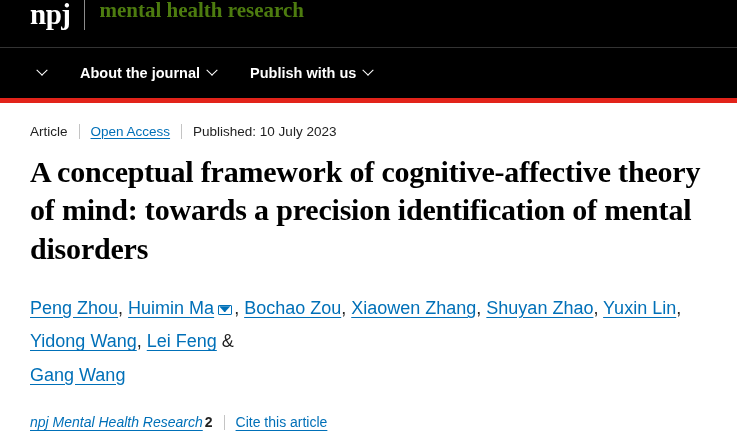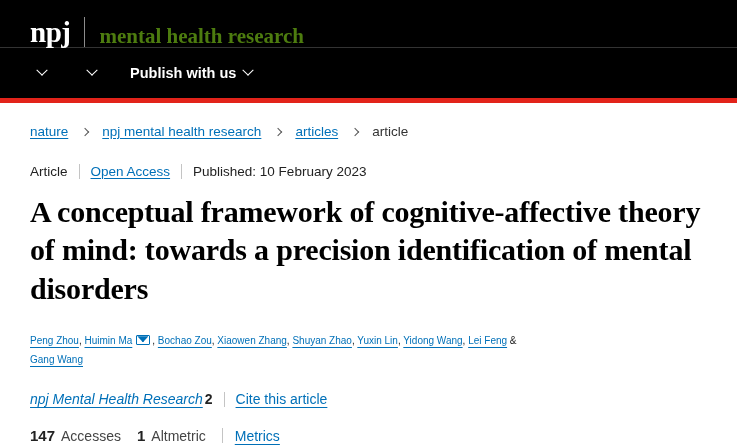--- a/index.html
+++ b/index.html
@@ -11,21 +11,21 @@
     background: #ffffff;
     font-family: "Liberation Sans", sans-serif;
     overflow: hidden;
   }
 
   
   .masthead {
     height: 47px;
     background: #000000;
     display: flex;
-    align-items: flex-end;
+    align-items: flex-start;
     padding: 0 30px;
   }
   .npj-logo {
     color: #ffffff;
     font-family: "Liberation Serif", serif;
     font-size: 29px;
     font-weight: 700;
     letter-spacing: -0.5px;
     line-height: 1;
     padding-right: 14px;
@@ -132,21 +132,21 @@
     font-family: "Liberation Serif", serif;
     font-size: 30px;
     line-height: 1.28;
     font-weight: 700;
     color: #000;
     margin: 14px 0 12px 0;
     letter-spacing: -0.2px;
   }
 
   .authors {
-    font-size: 10px;
+    font-size: 18px;
     color: #222;
     margin-top: 24px;
     line-height: 1.85;
   }
   .authors a {
     color: #0070b8;
     text-decoration: underline;
     text-underline-offset: 3px;
   }
   .mail-icon {
@@ -232,48 +232,40 @@
   <span class="npj-logo">npj</span>
   <span class="logo-divider"></span>
   <span class="journal-title">mental health research</span>
 </header>
 
 <nav class="navbar">
   <span class="nav-item">
     <span class="chev"></span>
   </span>
   <span class="nav-item">
+    <span>About the journal</span>
     <span class="chev"></span>
   </span>
   <span class="nav-item">
     <span>Publish with us</span>
     <span class="chev"></span>
   </span>
 </nav>
 
 <div class="red-rule"></div>
 
 <main class="content">
 
-  <div class="breadcrumb">
-    <a href="#">nature</a>
-    <span class="bc-sep"></span>
-    <a href="#">npj mental health research</a>
-    <span class="bc-sep"></span>
-    <a href="#">articles</a>
-    <span class="bc-sep"></span>
-    <span class="crumb-current">article</span>
-  </div>
 
   <div class="meta-line">
     <span>Article</span>
     <span class="sep"></span>
     <a href="#">Open Access</a>
     <span class="sep"></span>
-    <span>Published: 10 February 2023</span>
+    <span>Published: 10 July 2023</span>
   </div>
 
   <h1 class="article-title">A conceptual framework of cognitive-affective theory of mind: towards a precision identification of mental disorders</h1>
 
   <div class="authors">
     <a href="#">Peng Zhou</a><span>, </span><a href="#">Huimin Ma</a><span class="mail-icon"></span><span>, </span><a href="#">Bochao Zou</a><span>, </span><a href="#">Xiaowen Zhang</a><span>, </span><a href="#">Shuyan Zhao</a><span>, </span><a href="#">Yuxin Lin</a><span>, </span><a href="#">Yidong Wang</a><span>, </span><a href="#">Lei Feng</a> <span>&amp;</span><br>
     <a href="#">Gang Wang</a>
   </div>
 
   <div class="journal-line">

